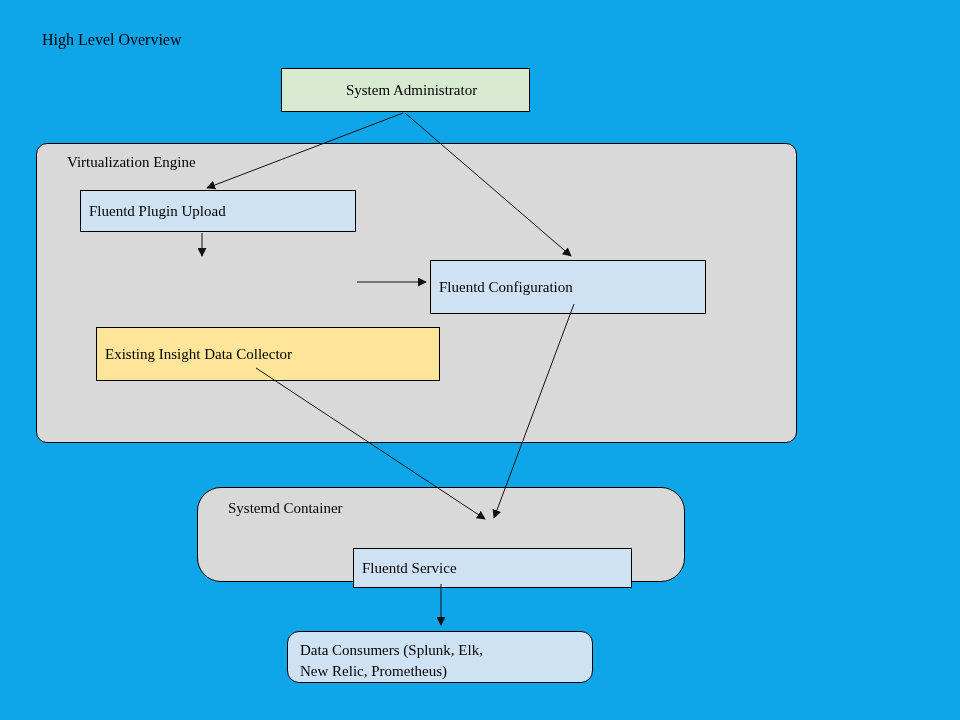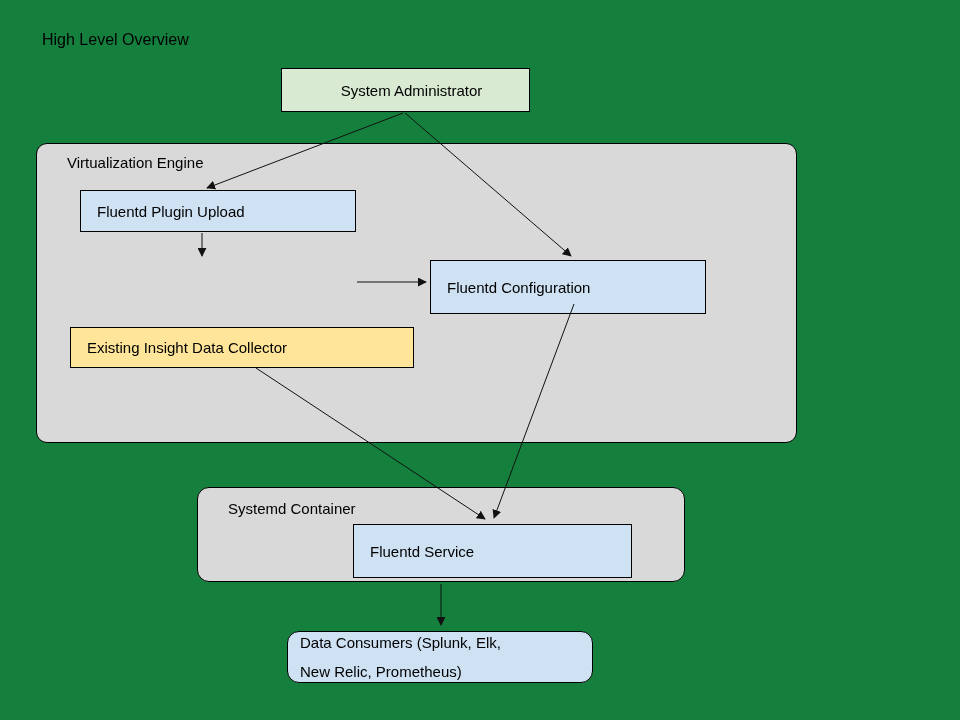--- a/index.html
+++ b/index.html
@@ -1,21 +1,21 @@
 <!DOCTYPE html>
 <html><head>
 <meta charset="utf-8">
 <style>
   html, body { margin: 0; padding: 0; background: #ffffff; }
   #canvas {
     position: relative;
     width: 960px;
     height: 720px;
-    background: #15803d;
-    font-family: Liberation Sans, sans-serif;
+    background: #0ea5e9;
+    font-family: Liberation Serif, serif;
     color: #000000;
     overflow: hidden;
   }
   .abs { position: absolute; box-sizing: border-box; }
   #page-title {
     left: 42px; top: 31px;
     font-size: 16px;
     white-space: nowrap;
   }
   .group {
@@ -25,41 +25,41 @@
   .group-label {
     position: absolute;
     font-size: 15px;
     white-space: nowrap;
   }
   .node {
     border: 1px solid #000000;
     font-size: 15px;
     display: flex;
     align-items: center;
-    padding-left: 16px;
+    padding-left: 8px;
     white-space: nowrap;
   }
   .node.centered { justify-content: center; padding-left: 12px; }
   .fill-green  { background: #d9ead3; }
   .fill-blue   { background: #cfe2f3; }
   .fill-yellow { background: #ffe599; }
   #node-virtualization-engine { left: 36px;  top: 143px; width: 761px; height: 300px; border-radius: 11px; }
-  #node-systemd-container     { left: 197px; top: 487px; width: 488px; height: 95px;  border-radius: 12px; }
+  #node-systemd-container     { left: 197px; top: 487px; width: 488px; height: 95px;  border-radius: 24px; }
   #node-system-administrator  { left: 281px; top: 68px;  width: 249px; height: 44px; }
   #node-fluentd-plugin-upload { left: 80px;  top: 190px; width: 276px; height: 42px; }
   #node-fluentd-plugin-manager{ left: 80px;  top: 260px; width: 276px; height: 43px; }
   #node-fluentd-configuration { left: 430px; top: 260px; width: 276px; height: 54px; }
-  #node-existing-insight      { left: 70px;  top: 327px; width: 344px; height: 41px; }
-  #node-fluentd-service       { left: 353px; top: 524px; width: 279px; height: 54px; }
+  #node-existing-insight      { left: 96px;  top: 327px; width: 344px; height: 54px; }
+  #node-fluentd-service       { left: 353px; top: 548px; width: 279px; height: 40px; }
   #node-data-consumers {
     left: 287px; top: 631px; width: 306px; height: 52px;
     border-radius: 12px;
     flex-direction: column;
     align-items: flex-start;
-    justify-content: space-between;
+    justify-content: flex-end;
     padding-left: 12px;
     line-height: 21px;
   }
   #edges-overlay {
     position: absolute;
     left: 0; top: 0;
     width: 960px; height: 720px;
     pointer-events: none;
   }
   #edges-overlay line { stroke: #111111; stroke-width: 1; }

